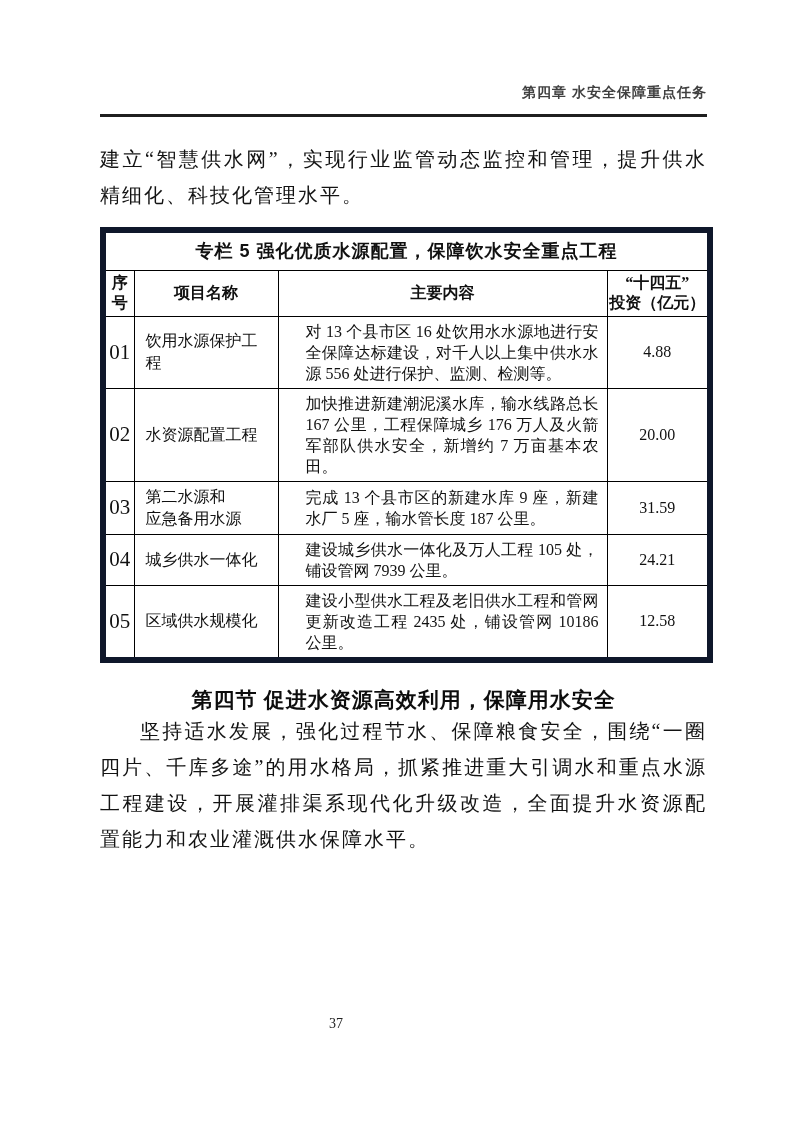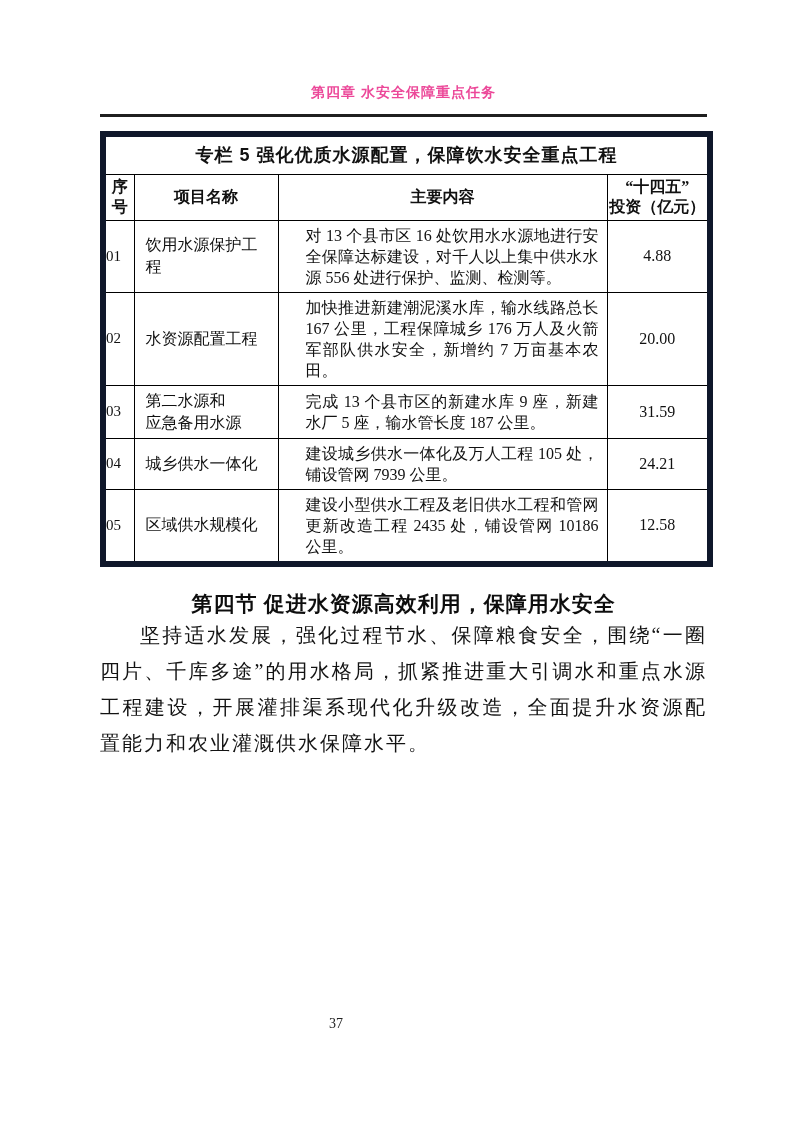--- a/index.html
+++ b/index.html
@@ -14,27 +14,27 @@
     color: #111111;
   }
   .content {
     position: absolute;
     left: 100px;
     top: 0;
     width: 607px;
   }
   .doc-header {
     margin-top: 84px;
-    text-align: center;
+    text-align: right;
     font-family: "Liberation Sans", "DejaVu Sans", sans-serif;
     font-weight: bold;
     font-size: 14px;
     line-height: 17px;
     letter-spacing: 1px;
-    color: #ec4899;
+    color: #404040;
   }
   .header-rule {
     margin-top: 13px;
     height: 0;
     border-top: 3px solid #1f1f1f;
   }
   .intro-paragraph {
     margin-top: 24px;
     font-family: "Liberation Serif", "DejaVu Serif", serif;
     font-size: 20px;
@@ -66,22 +66,22 @@
   }
   .col-header {
     height: 46px;
     text-align: center;
     font-weight: bold;
     font-size: 16px;
     line-height: 20px;
     white-space: pre-line;
   }
   .cell-no {
-    text-align: left;
-    font-size: 15px;
+    text-align: center;
+    font-size: 21px;
     font-family: "Liberation Serif", "DejaVu Serif", serif;
   }
   .cell-name {
     font-size: 16px;
     line-height: 22px;
     padding: 4px 6px 4px 11px;
     white-space: pre-line;
     margin-top: 10px;
   }
   .cell-content {
@@ -128,20 +128,21 @@
 </style>
 </head>
 <body>
 
 <div class="page">
   <div class="content">
 
     <div class="doc-header">第四章  水安全保障重点任务</div>
     <div class="header-rule"></div>
 
+    <p class="intro-paragraph">建立“智慧供水网”，实现行业监管动态监控和管理，提升供水精细化、科技化管理水平。</p>
 
     <table class="project-table">
       <colgroup>
         <col style="width:31px">
         <col style="width:144px">
         <col style="width:329px">
         <col style="width:103px">
       </colgroup>
       <tbody>
         <tr>

